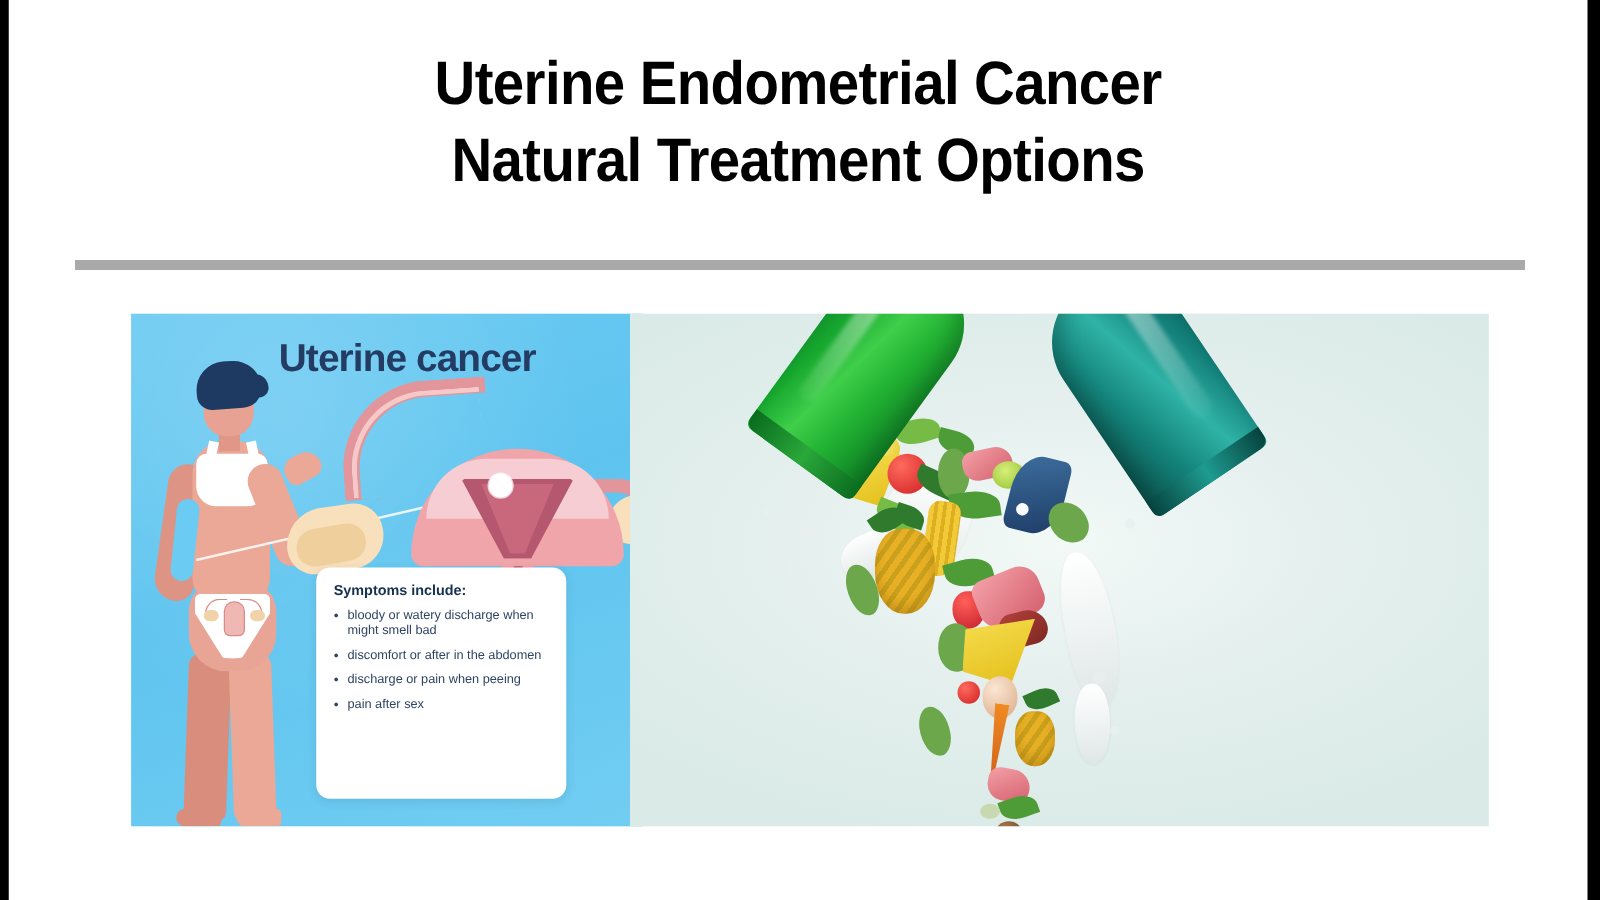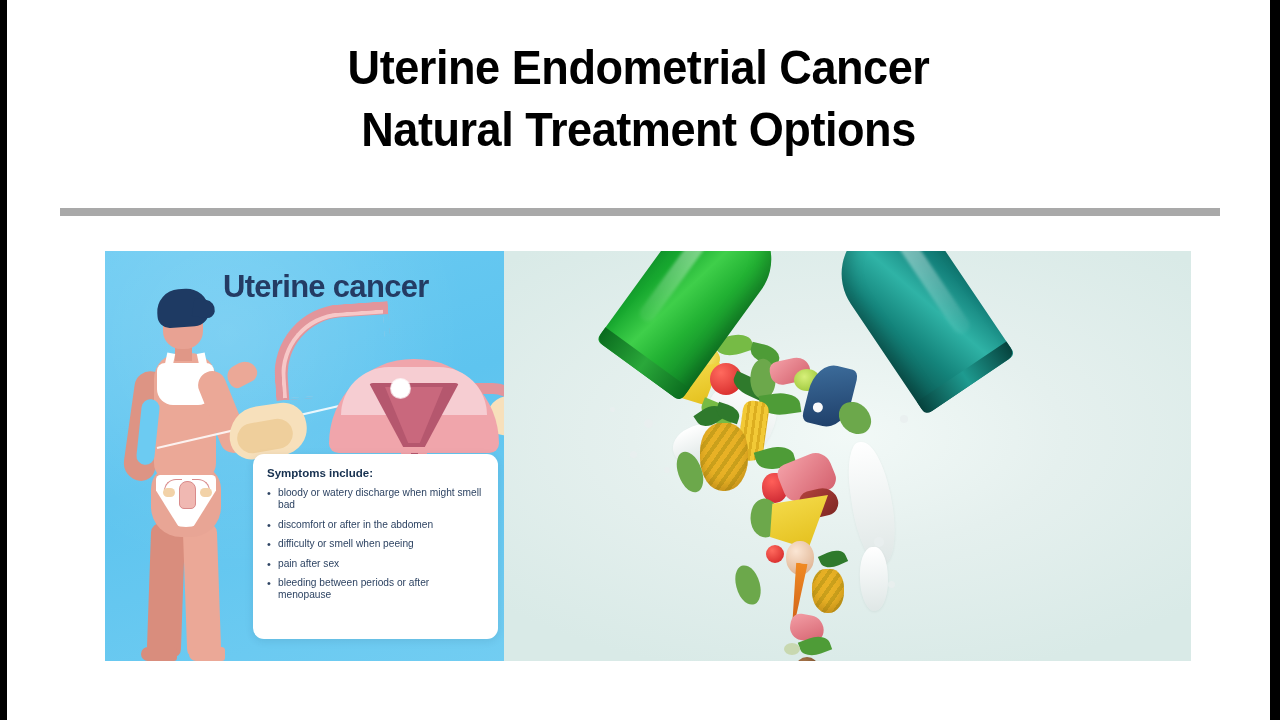--- a/index.html
+++ b/index.html
@@ -264,21 +264,21 @@
     width:260px; height:2px;
     background:rgba(255,255,255,.85);
     transform:rotate(-13deg);
     transform-origin:left center;
   }
 
   
   .sym-card {
     position:absolute;
     left:148px; top:203px;
-    width:245px; height:185px;
+    width:200px; height:185px;
     background:#ffffff;
     border-radius:11px;
     box-shadow:0 2px 8px rgba(20,40,70,.10);
     padding:13px 14px 10px 14px;
   }
   .sym-title {
     font-family:"Liberation Sans", sans-serif;
     font-weight:bold;
     font-size:11.5px;
     color:#16304f;
@@ -507,23 +507,22 @@
       <div class="ut-cavity"></div>
       <div class="ut-cavity-in"></div>
       <div class="ut-dot"></div>
     </div>
 
     <div class="sym-card">
       <div class="sym-title">Symptoms include:</div>
       <ul class="sym-list">
         <li class="sym-item">bloody or watery discharge when might smell bad</li>
         <li class="sym-item">discomfort or after in the abdomen</li>
-        <li class="sym-item">difficulty or smell when peeing</li>
+        <li class="sym-item">discharge or pain when peeing</li>
         <li class="sym-item">pain after sex</li>
-        <li class="sym-item">bleeding between periods or after menopause</li>
       </ul>
     </div>
   </div>
 
   <div class="img-right">
     <div class="rp-bg"></div>
 
     <div class="splash" style="left:200px;top:126px;width:70px;height:86px;transform:rotate(18deg);"></div>
     <div class="splash" style="left:168px;top:176px;width:46px;height:34px;transform:rotate(-24deg);"></div>
     <div class="splash" style="left:348px;top:190px;width:40px;height:124px;transform:rotate(-8deg);border-radius:40% 60% 45% 55%;"></div>

